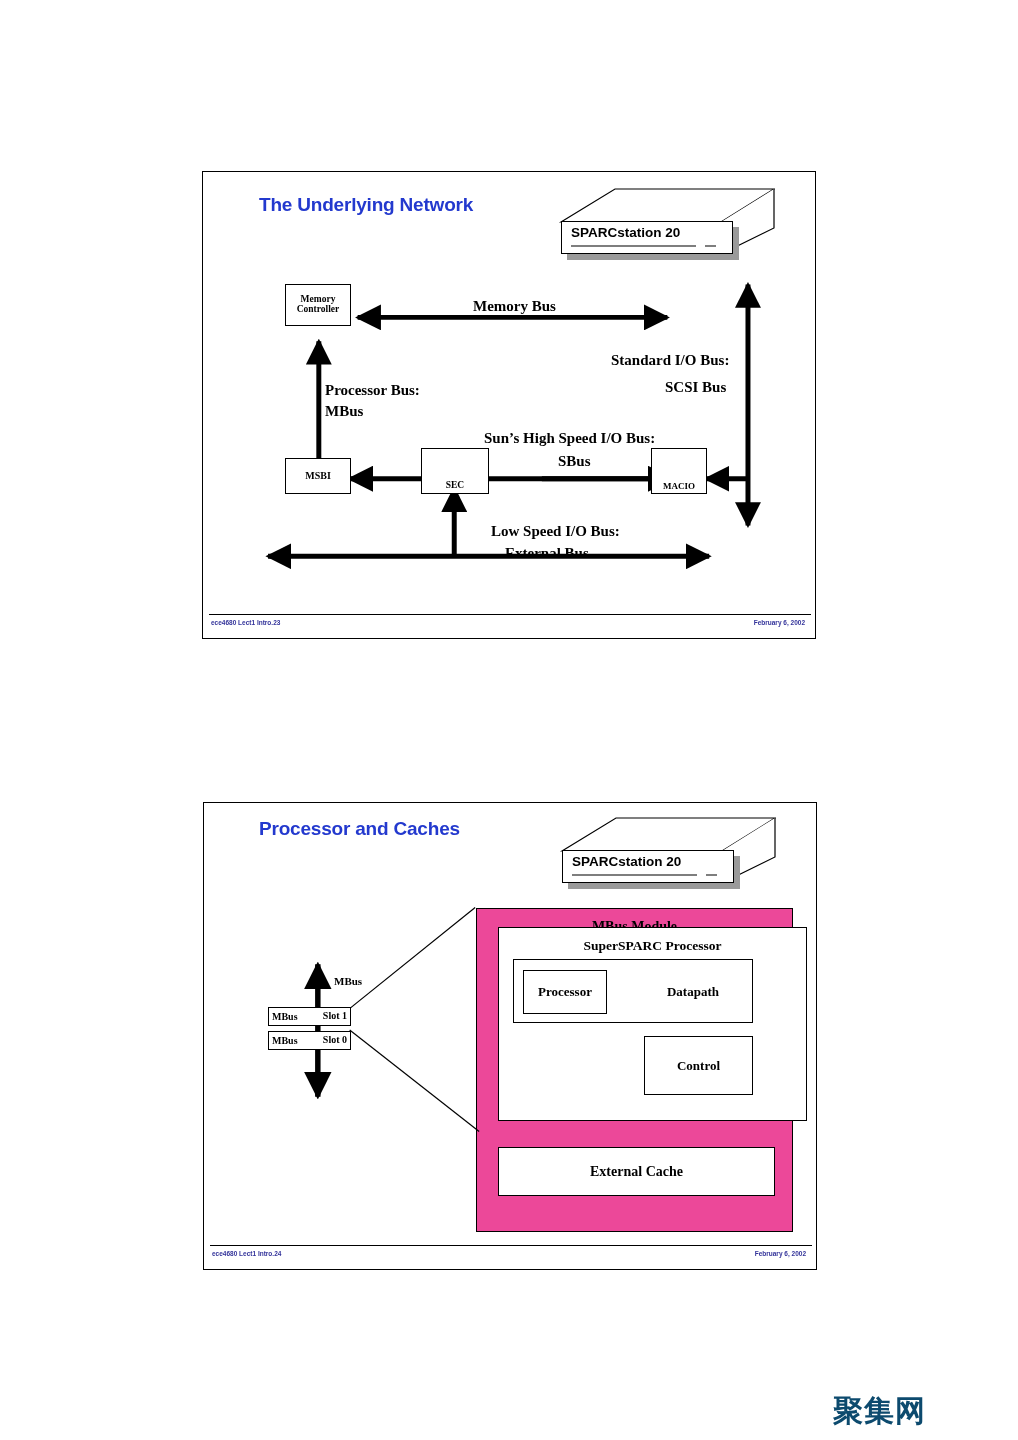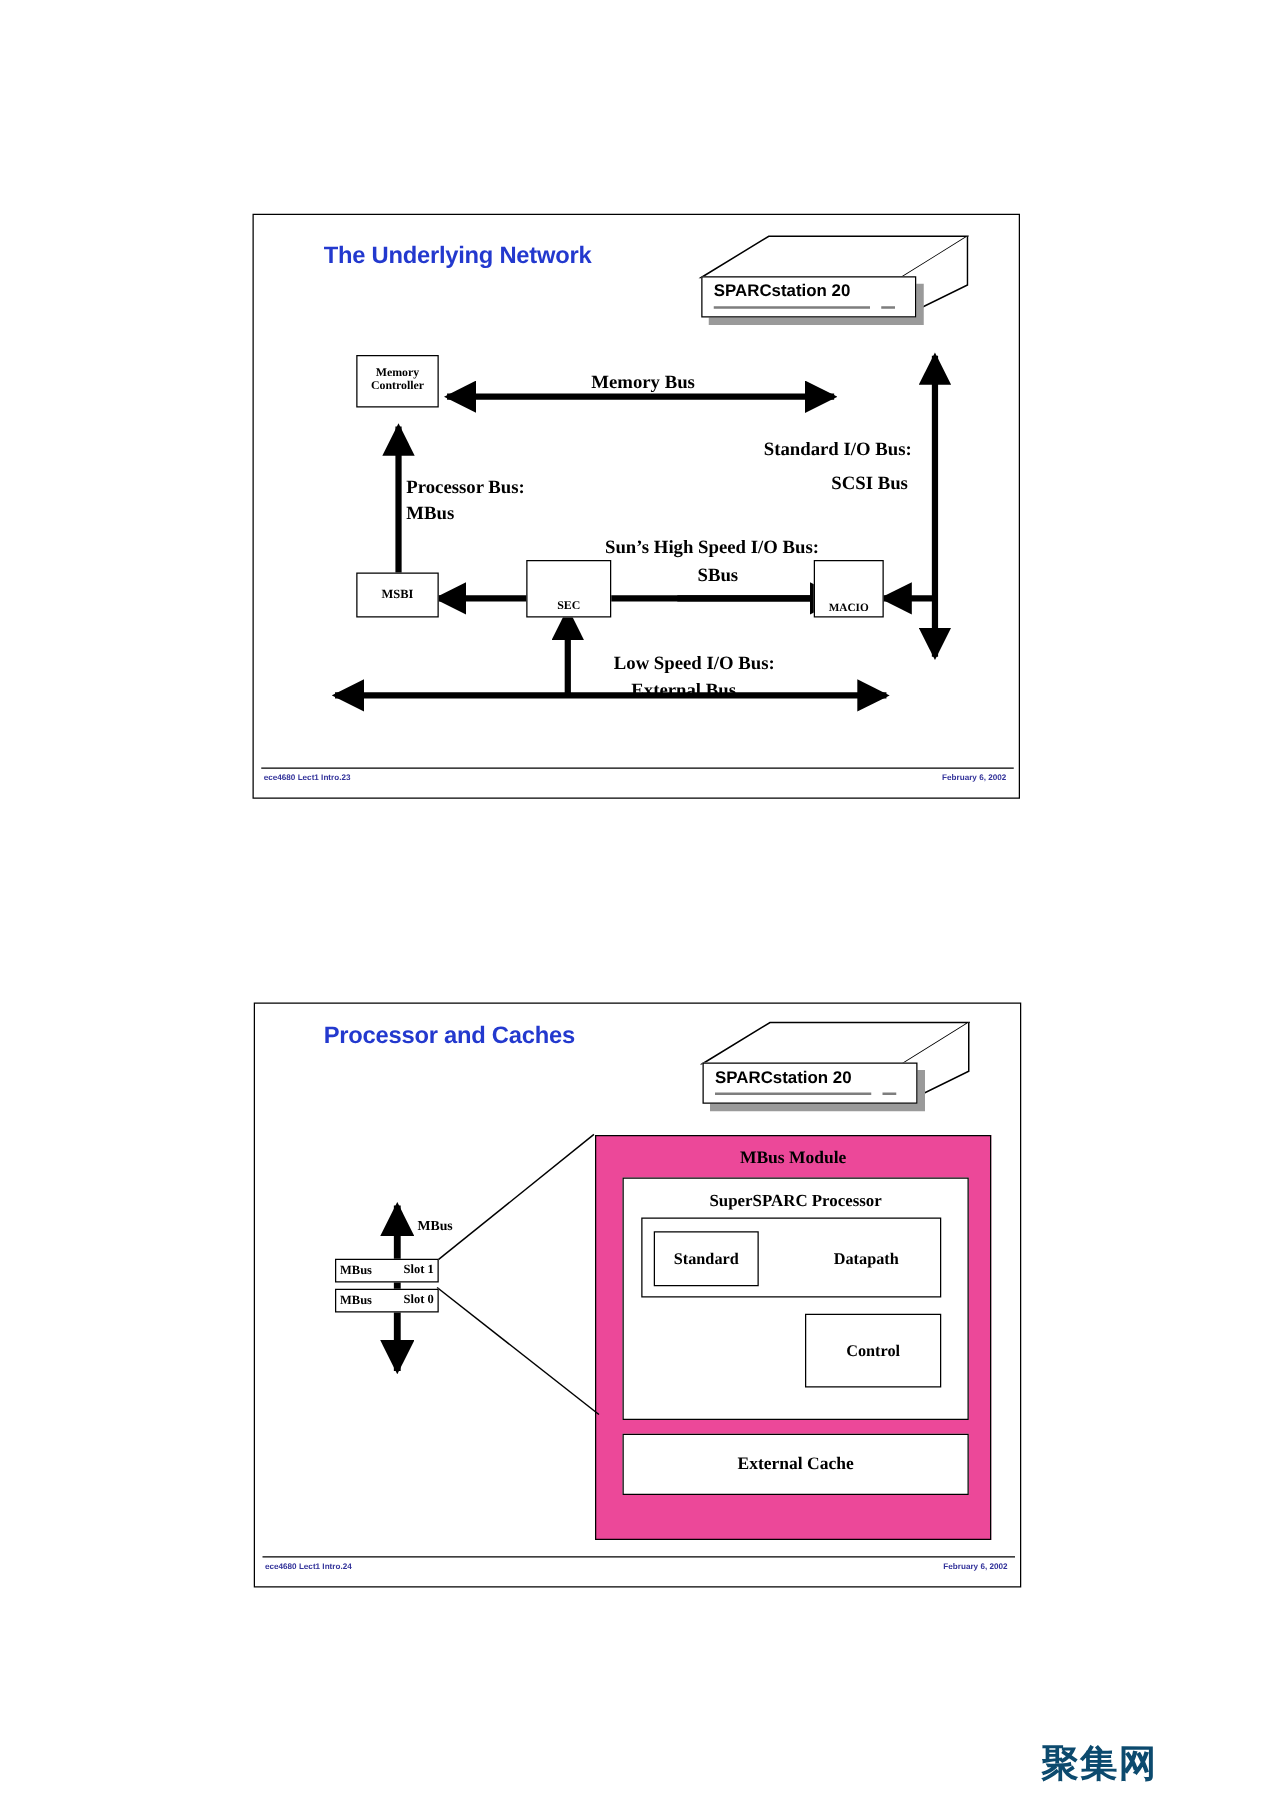--- a/index.html
+++ b/index.html
@@ -272,27 +272,27 @@
 
     <div class="box" style="left:64px; top:228px; width:83px; height:19px; justify-content:space-between; padding:0 3px; font-size:10px; overflow:visible;">
       <span style="display:block; line-height:0.95; text-align:left;">MBus</span>
       <span>Slot 0</span>
     </div>
 
     <div style="position:absolute; left:272px; top:105px; width:317px; height:324px; border:1.8px solid #000000; box-sizing:border-box; background:#ec4899; z-index:3;">
 
       <div style="position:absolute; left:0; right:0; top:10px; text-align:center; font-family:'Liberation Serif',serif; font-weight:bold; font-size:14px;">MBus Module</div>
 
-      <div style="position:absolute; left:21px; top:33px; width:277px; height:194px; border:1.8px solid #000000; box-sizing:border-box; background:#ffffff;">
+      <div style="position:absolute; left:21px; top:18px; width:309px; height:194px; border:1.8px solid #000000; box-sizing:border-box; background:#ffffff;">
 
         <div style="position:absolute; left:0; right:0; top:10px; text-align:center; font-family:'Liberation Serif',serif; font-weight:bold; font-size:13.5px;">SuperSPARC Processor</div>
 
         <div style="position:absolute; left:14px; top:31px; width:240px; height:64px; border:1.3px solid #000000; box-sizing:border-box; background:#ffffff;">
           <div style="position:absolute; left:9px; top:10px; width:84px; height:44px; border:1.3px solid #000000; box-sizing:border-box; background:#ffffff; display:flex; align-items:center; justify-content:center; font-family:'Liberation Serif',serif; font-weight:bold; font-size:13px;">
-            <span>Standard</span>
+            <span>Processor</span>
           </div>
           <div style="position:absolute; left:118px; top:0; width:122px; height:64px; display:flex; align-items:center; justify-content:center; font-family:'Liberation Serif',serif; font-weight:bold; font-size:13px;">Datapath</div>
         </div>
 
 
         <div style="position:absolute; left:145px; top:108px; width:109px; height:59px; border:1.6px solid #000000; box-sizing:border-box; background:#ffffff; display:flex; align-items:center; justify-content:center; font-family:'Liberation Serif',serif; font-weight:bold; font-size:13px;">
           <span>Control</span>
         </div>
       </div>
 

